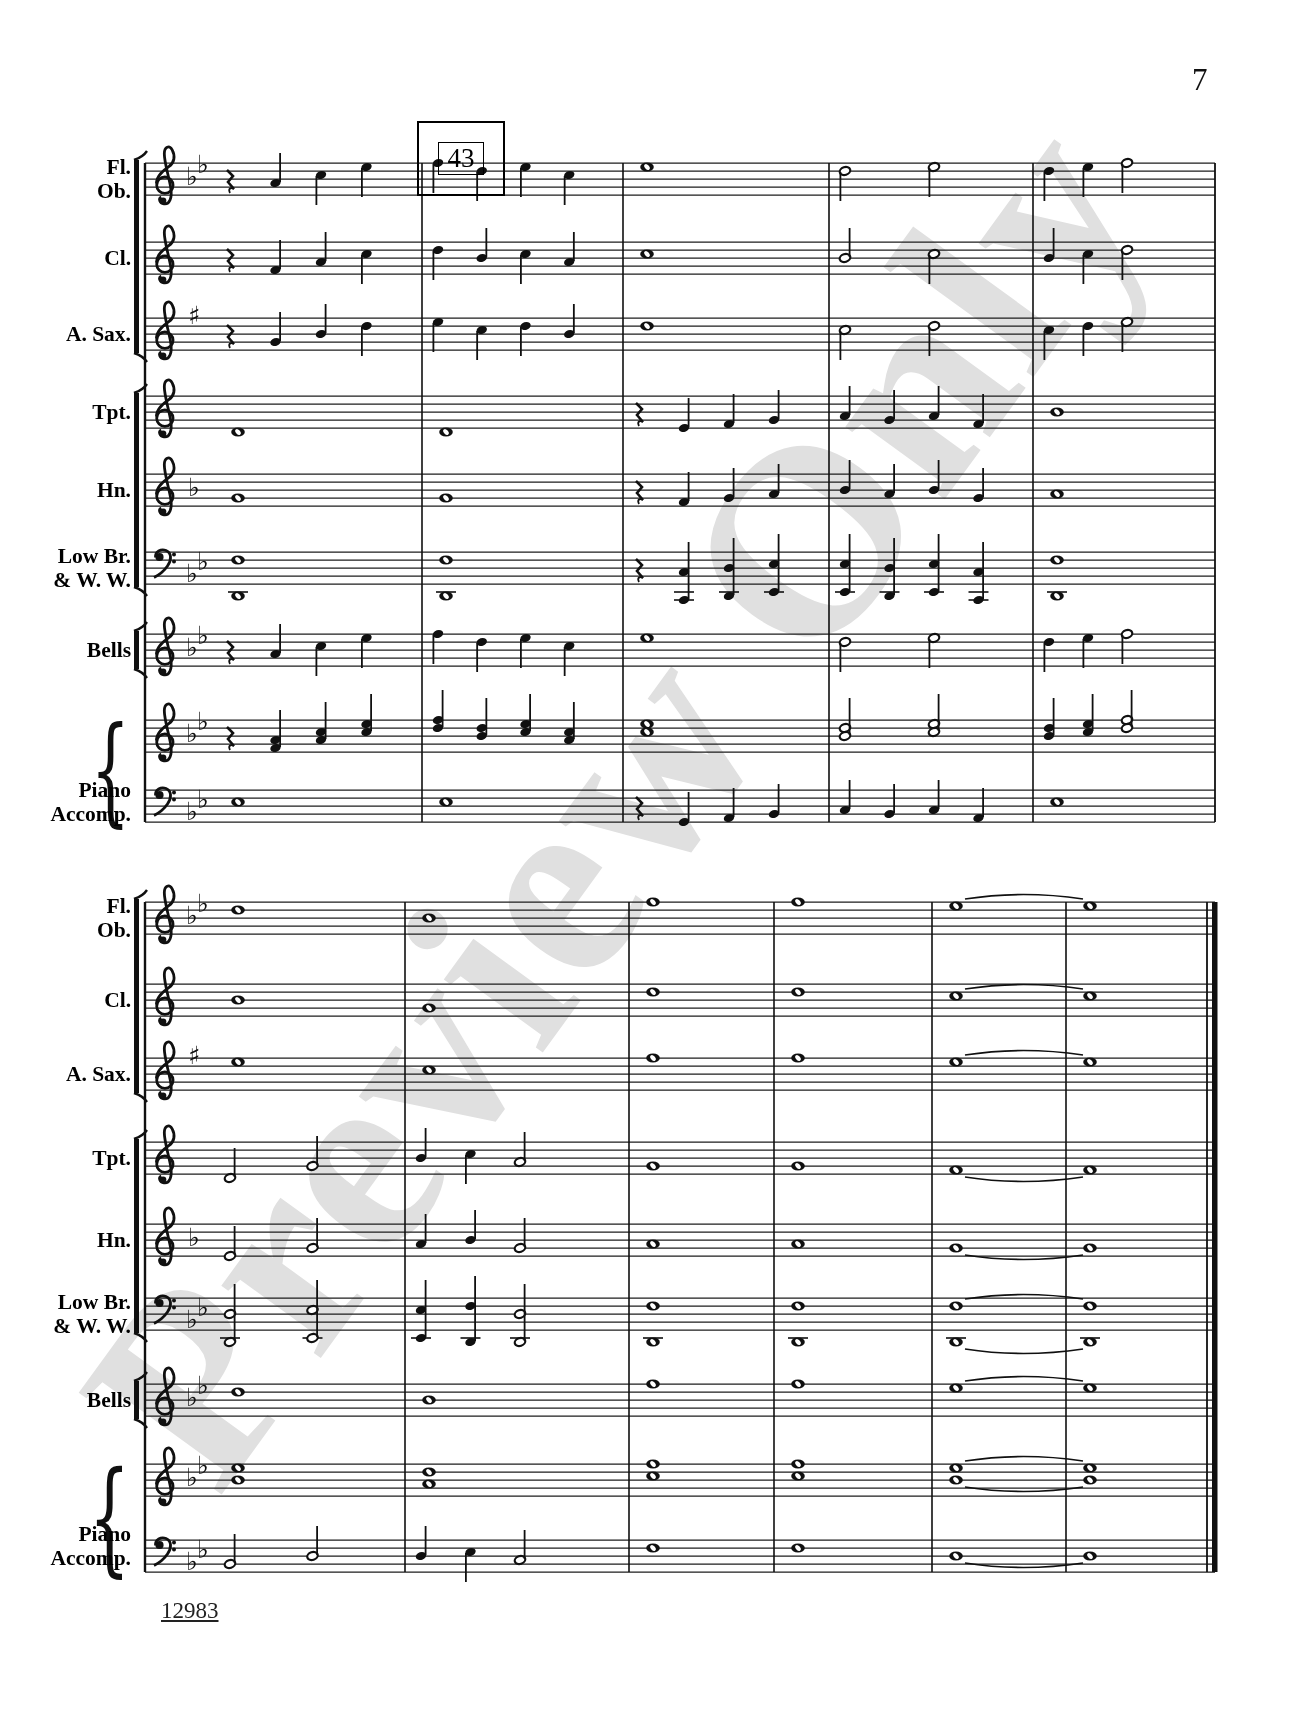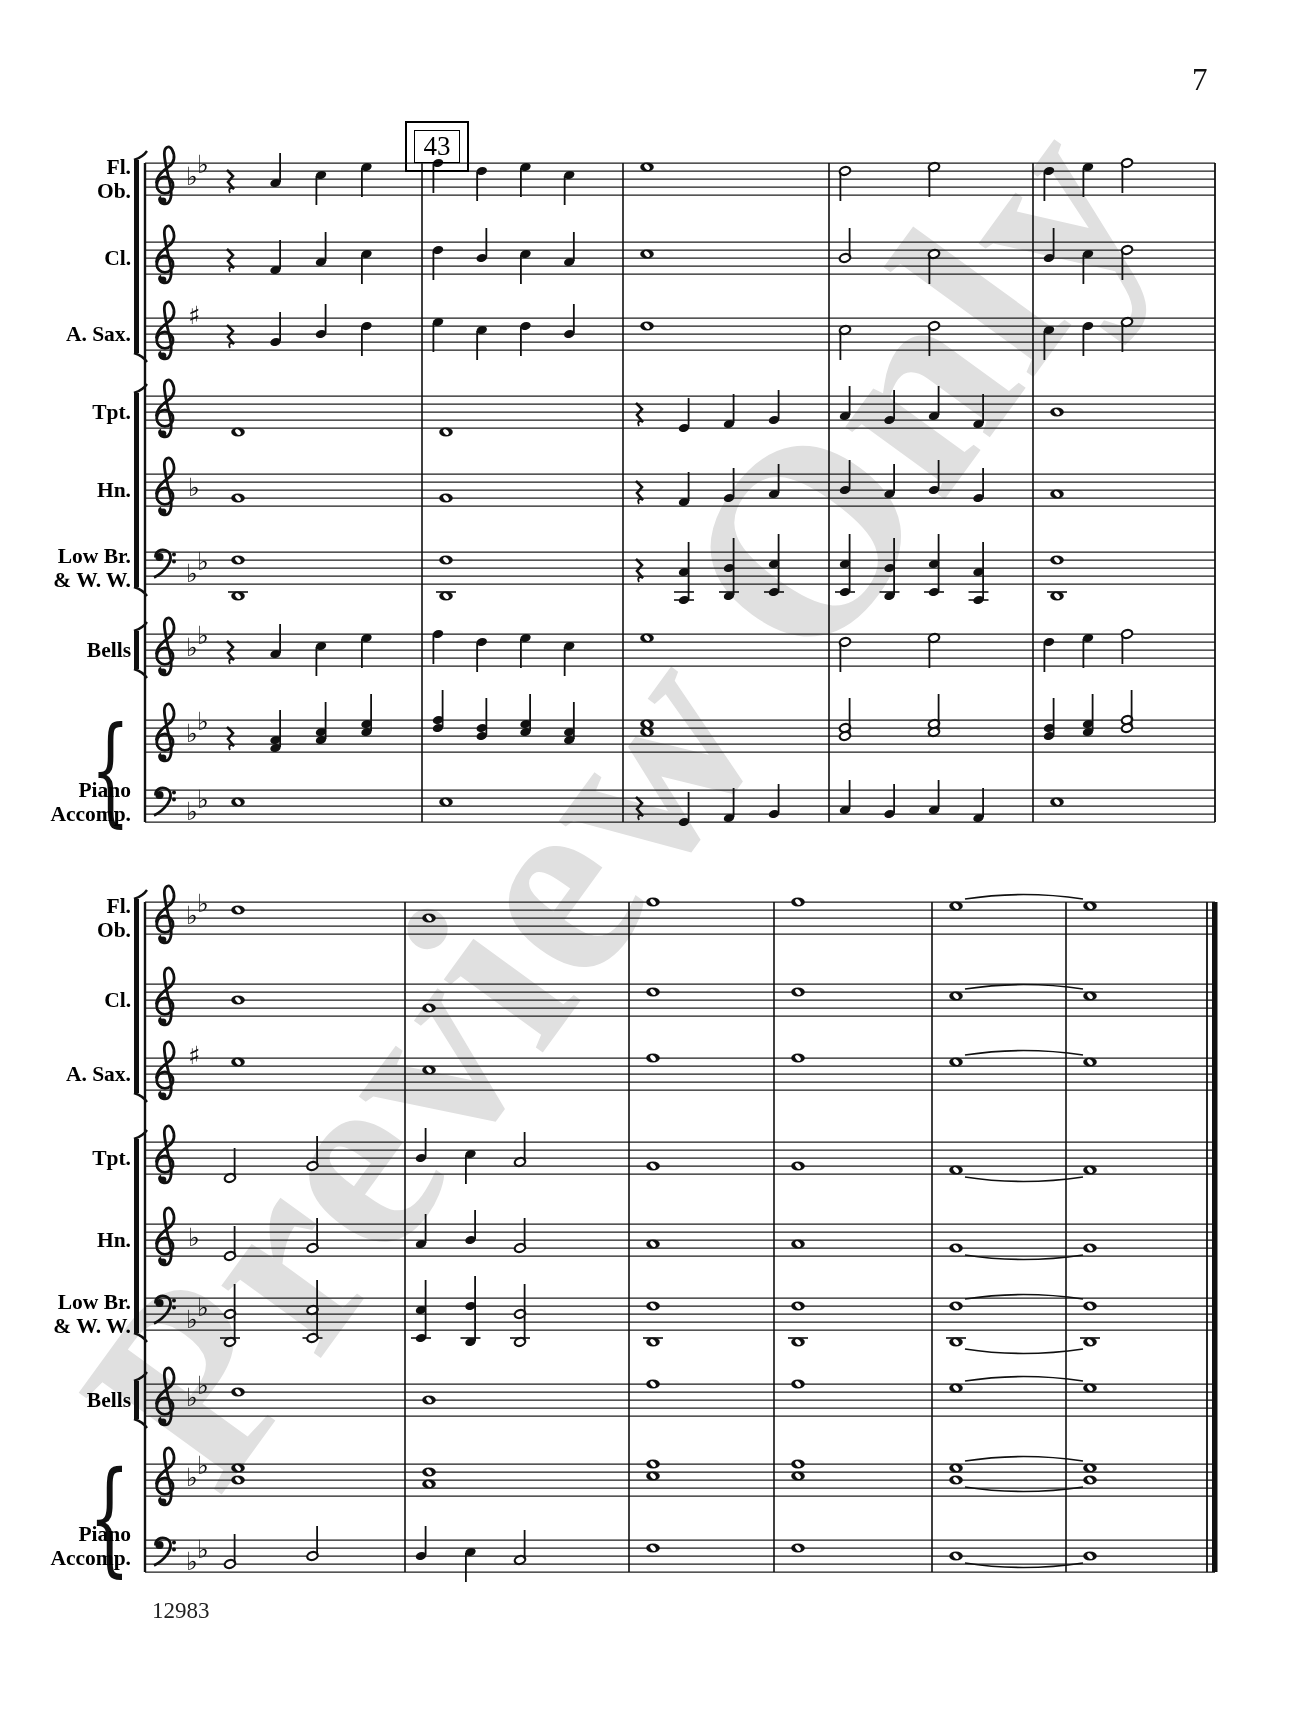--- a/index.html
+++ b/index.html
@@ -4,23 +4,23 @@
 <style>
   html,body{margin:0;padding:0;background:#fff;}
   .page{position:relative;width:1296px;height:1728px;background:#ffffff;overflow:hidden;
         font-family:"Liberation Serif","DejaVu Serif",serif;}
   .watermark{position:absolute;left:-385px;top:660px;width:2000px;height:280px;
              text-align:center;line-height:280px;white-space:nowrap;
              transform:rotate(-54deg);transform-origin:center;
              font-weight:bold;font-size:268px;letter-spacing:4px;color:#e0e0e0;
              z-index:0;user-select:none;}
   .page-number{position:absolute;left:1192px;top:62px;font-size:31px;color:#111;z-index:2;}
-  .catalog-number{position:absolute;left:152px;top:1598px;font-size:23px;color:#222;z-index:2;}
-  .rehearsal{position:absolute;left:405px;top:121px;border:2.2px solid #000;
-             padding:7px;background:transparent;z-index:2;}
+  .catalog-number{position:absolute;left:161px;top:1598px;font-size:23px;color:#222;z-index:2;text-decoration:underline;}
+  .rehearsal{position:absolute;left:417px;top:121px;border:2.2px solid #000;
+             padding:19px;background:transparent;z-index:2;}
   .rehearsal .inner{display:block;border:1.4px solid #000;padding:0px 7px;
              font-size:27px;line-height:31px;color:#000;text-align:center;min-width:30px;}
   svg.score{position:absolute;left:0;top:0;z-index:1;}
 </style>
 </head>
 <body>
 
 <div class="page">
   <div class="watermark">Preview Only</div>
   <div class="page-number">7</div>

